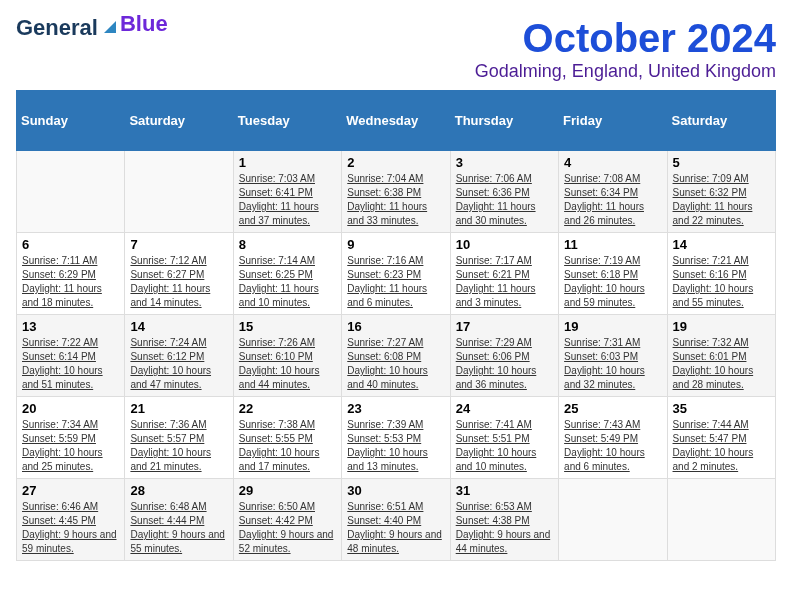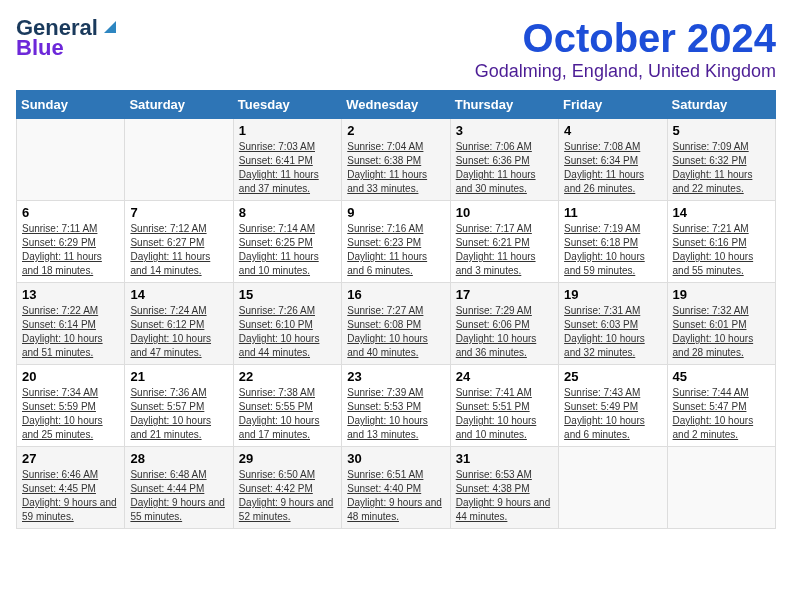--- a/index.html
+++ b/index.html
@@ -11,21 +11,21 @@
       padding: 16px;
     }
     .header-section {
       display: flex;
       justify-content: space-between;
       align-items: flex-start;
       margin-bottom: 8px;
     }
     .logo {
       display: flex;
-      flex-direction: column;
+      flex-direction: row;
       align-items: flex-start;
     }
     .logo-text {
       font-size: 22px;
       font-weight: bold;
       color: #1a3a5c;
       line-height: 1.1;
     }
     .logo-blue {
       color: #6d28d9;
@@ -44,21 +44,21 @@
       font-weight: normal;
     }
     table {
       width: 100%;
       border-collapse: collapse;
       font-size: 11px;
     }
     thead tr th {
       background-color: #2e75b6;
       color: #fff;
-      padding: 6px 4px;
+      padding: 22px 4px;
       text-align: left;
       font-size: 13px;
       font-weight: bold;
       border: 1px solid #2e75b6;
     }
     tbody tr {
       border-bottom: 1px solid #ccc;
     }
     tbody tr:nth-child(odd) {
       background-color: #f5f5f5;
@@ -225,21 +225,21 @@
         </td>
         <td>
           <span class="day-number">24</span>
           <div class="day-info">Sunrise: 7:41 AM<br>Sunset: 5:51 PM<br>Daylight: 10 hours and 10 minutes.</div>
         </td>
         <td>
           <span class="day-number">25</span>
           <div class="day-info">Sunrise: 7:43 AM<br>Sunset: 5:49 PM<br>Daylight: 10 hours and 6 minutes.</div>
         </td>
         <td>
-          <span class="day-number">45</span>
+          <span class="day-number">35</span>
           <div class="day-info">Sunrise: 7:44 AM<br>Sunset: 5:47 PM<br>Daylight: 10 hours and 2 minutes.</div>
         </td>
       </tr>
       <tr>
         <td>
           <span class="day-number">27</span>
           <div class="day-info">Sunrise: 6:46 AM<br>Sunset: 4:45 PM<br>Daylight: 9 hours and 59 minutes.</div>
         </td>
         <td>
           <span class="day-number">28</span>

